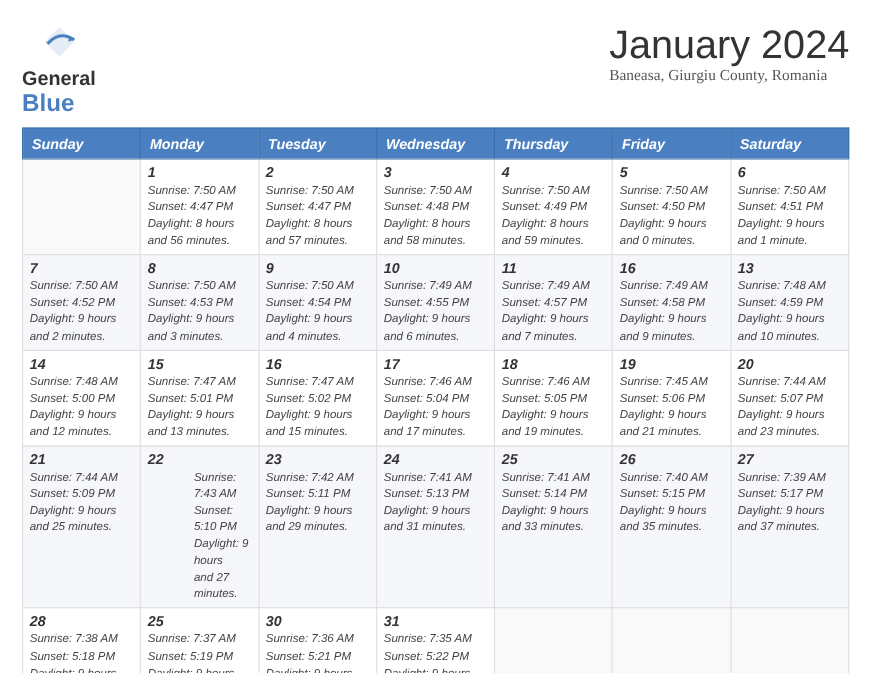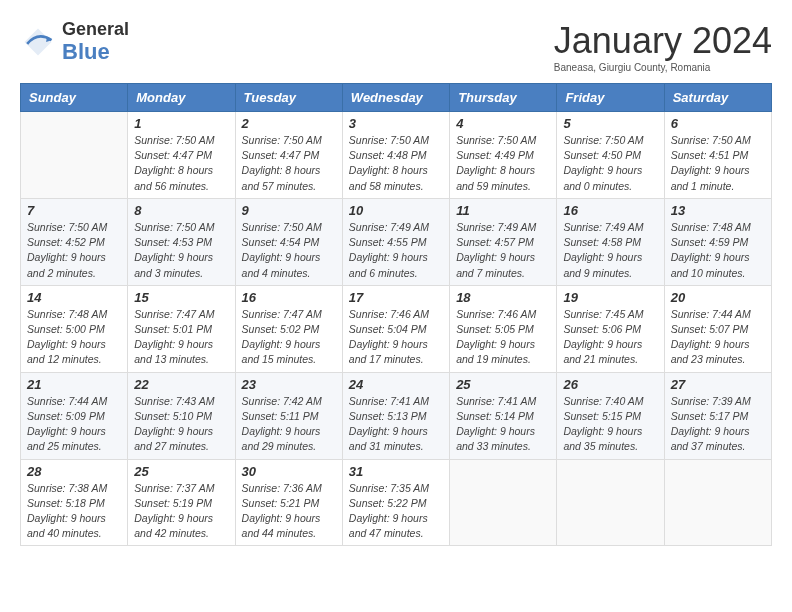--- a/index.html
+++ b/index.html
@@ -13,20 +13,21 @@
     .header {
       display: flex;
       justify-content: space-between;
       align-items: flex-start;
       margin-bottom: 10px;
     }
     .logo {
       display: flex;
       align-items: center;
       gap: 6px;
+      flex-direction: column;
     }
     .logo-text {
       display: flex;
       flex-direction: column;
       line-height: 1.1;
     }
     .logo-general {
       font-size: 18px;
       font-weight: bold;
       color: #333;
@@ -42,22 +43,23 @@
     }
     .title-block {
       text-align: left;
     }
     .month-title {
       font-size: 36px;
       color: #333;
       font-weight: normal;
     }
     .subtitle {
-      font-size: 10px;
+      font-size: 14px;
       color: #555;
+      font-family: Liberation Serif, serif;
     }
     .calendar {
       width: 100%;
       border-collapse: collapse;
       border: 1px solid #ccc;
       font-style: italic;
     }
     .calendar th {
       background: #4a7fc1;
       color: #fff;
@@ -280,21 +282,21 @@
       <tr>
         <td>
           <span class="day-number">21</span>
           <div class="day-info" style="white-space: pre-line;">Sunrise: 7:44 AM
 Sunset: 5:09 PM
 Daylight: 9 hours
 and 25 minutes.</div>
         </td>
         <td>
           <span class="day-number">22</span>
-          <div class="day-info" style="white-space: pre-line;">Sunrise: 7:43 AM
+          <div class="day-info" style="white-space: pre-line; margin-left: 42px;">Sunrise: 7:43 AM
 Sunset: 5:10 PM
 Daylight: 9 hours
 and 27 minutes.</div>
         </td>
         <td>
           <span class="day-number">23</span>
           <div class="day-info" style="white-space: pre-line;">Sunrise: 7:42 AM
 Sunset: 5:11 PM
 Daylight: 9 hours
 and 29 minutes.</div>

